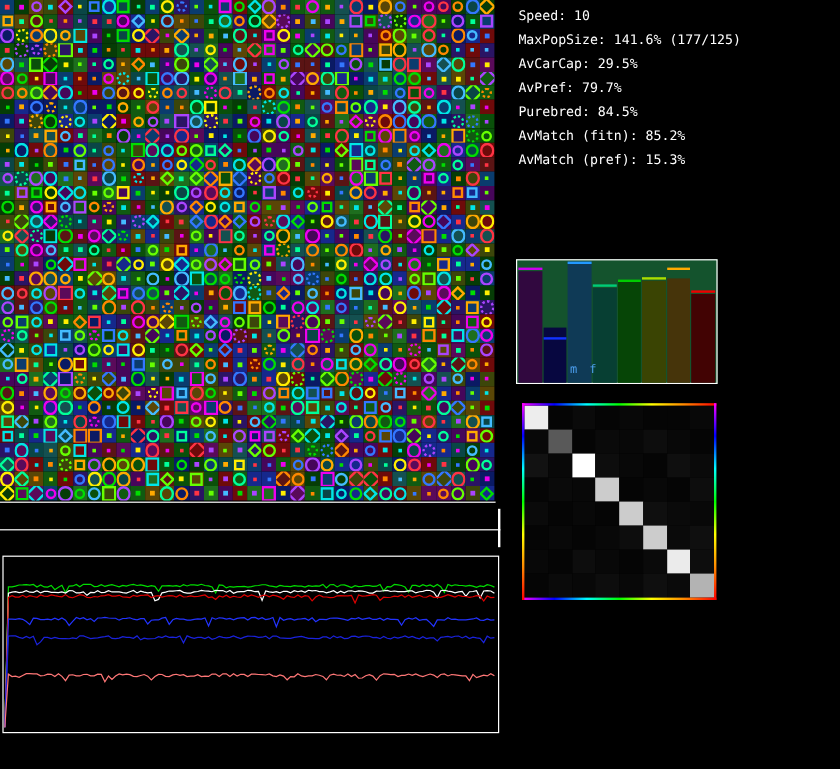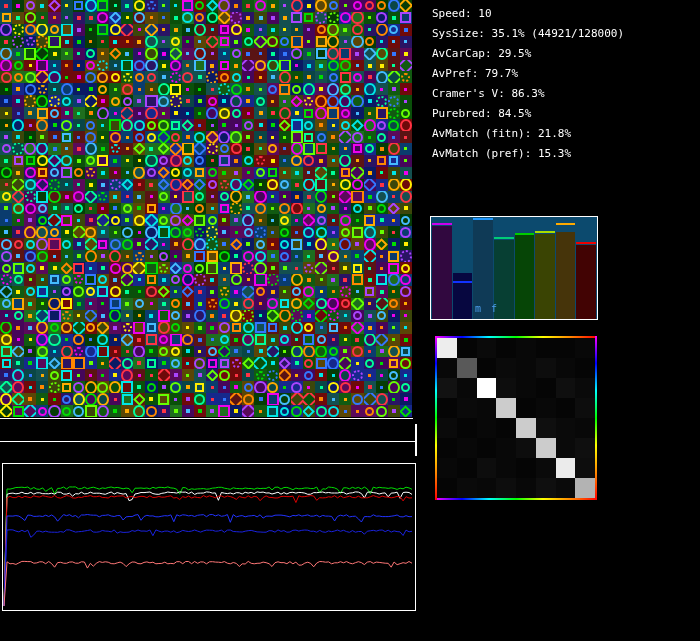--- a/index.html
+++ b/index.html
@@ -16,21 +16,21 @@
   .shp-gear{border-radius:50%;background:transparent!important;}
   
   .grid-baseline{position:absolute;left:0;top:418px;width:413px;height:1px;background:#fff;}
   .timeline-track{position:absolute;left:0;top:441px;width:417px;height:1px;background:#fff;}
   .timeline-playhead{position:absolute;left:415px;top:424px;width:2px;height:32px;background:#fff;}
   
   .stats{position:absolute;left:432px;top:4px;width:266px;color:#fff;font-size:11px;}
   .stat-line{height:20px;line-height:20px;white-space:pre;}
   
   .bar-chart{position:absolute;left:430px;top:216px;width:166px;height:102px;
-             border:1px solid #fff;background:#0c4a6e;}
+             border:1px solid #fff;background:#14532d;}
   .bars{position:absolute;left:1px;top:1px;right:1px;bottom:0;display:flex;gap:1px;}
   .bar-slot{position:relative;flex:1;}
   .bar-fill{position:absolute;left:0;right:0;bottom:0;}
   .bar-marker{position:absolute;left:0;right:0;height:2px;}
   .mf-label{position:absolute;bottom:5px;color:#4d9fee;font-size:10px;letter-spacing:2px;}
   
   .heatmap{position:absolute;left:435px;top:336px;width:162px;height:164px;background:#000;}
   .hm-cells{position:absolute;left:2px;top:2px;width:158px;height:160px;display:grid;
             grid-template-columns:repeat(8,1fr);grid-template-rows:repeat(8,1fr);}
   .hm-edge{position:absolute;}
@@ -3623,26 +3623,25 @@
       <div class="cell" style="background: rgb(22, 40, 140);">
         <div class="shp-diamond" style="width: 5px; height: 5px; border: 2px solid rgb(0, 221, 0);"></div>
       </div>
     </div>
   <div class="grid-baseline"></div>
   <div class="timeline-track"></div>
   <div class="timeline-playhead"></div>
 
   <div class="stats">
     <div class="stat-line">Speed: 10</div>
-    <div class="stat-line">SysSize: 35.1% (44921/128000)</div>
+    <div class="stat-line">MaxPopSize: 141.6% (177/125)</div>
     <div class="stat-line">AvCarCap: 29.5%</div>
     <div class="stat-line">AvPref: 79.7%</div>
-    <div class="stat-line">Cramer's V: 86.3%</div>
     <div class="stat-line">Purebred: 84.5%</div>
-    <div class="stat-line">AvMatch (fitn): 21.8%</div>
+    <div class="stat-line">AvMatch (fitn): 85.2%</div>
     <div class="stat-line">AvMatch (pref): 15.3%</div>
   </div>
 
   <div class="bar-chart">
     <div class="bars">
         <div class="bar-slot">
           <div class="bar-fill" style="height: 92%; background: rgb(49, 8, 63);"></div>
           <div class="bar-marker" style="bottom: calc(94.5% - 1px); background: rgb(204, 0, 238);"></div>
         </div>
         <div class="bar-slot">

